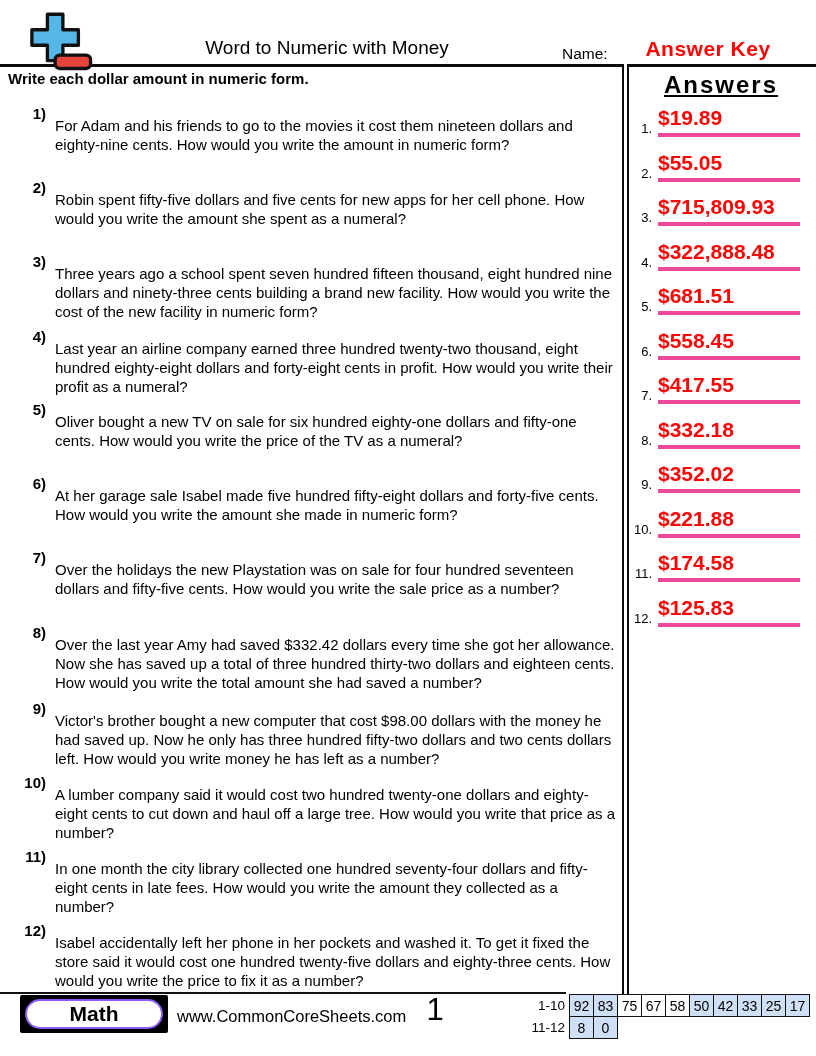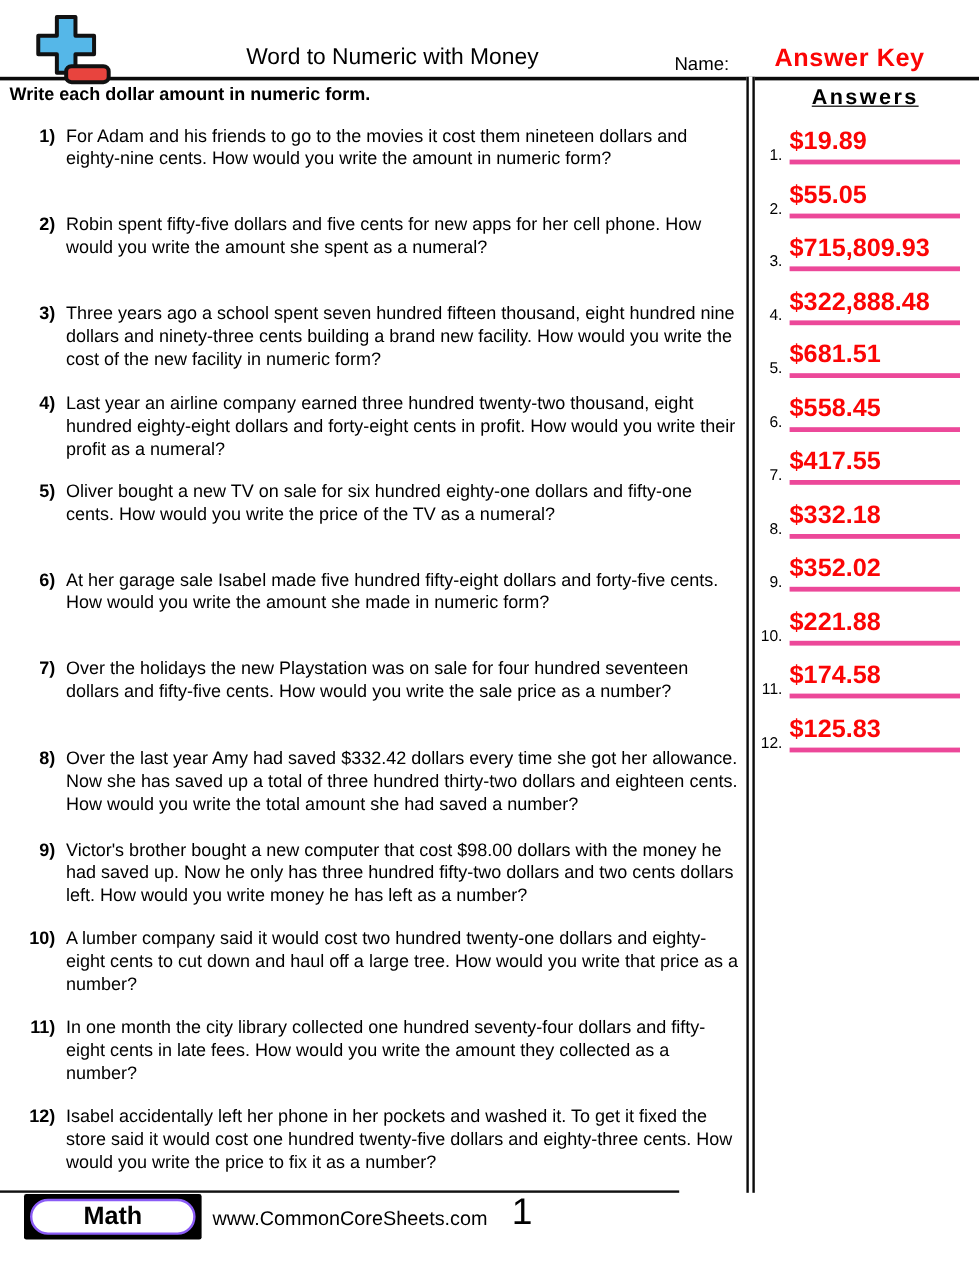--- a/index.html
+++ b/index.html
@@ -15,30 +15,30 @@
     font-size:21px;font-weight:bold;color:#fb0505;letter-spacing:.5px;}
   .header-rule{position:absolute;left:0;top:64px;width:816px;height:3px;background:#0b0b0b;}
   .instruction{position:absolute;left:8px;top:70px;font-size:15px;font-weight:bold;}
   
   .divider{position:absolute;left:622px;top:64px;height:930px;width:3px;
     border-left:2px solid #0b0b0b;border-right:2px solid #0b0b0b;background:#fff;}
   
   .problems{position:absolute;left:0;top:0;width:622px;height:994px;}
   .problem{position:absolute;left:10px;width:612px;display:flex;font-size:15px;line-height:19px;}
   .problem .pnum{flex:0 0 36px;text-align:right;margin-right:9px;font-weight:bold;}
-  .problem .ptext{flex:1;padding-right:2px;}
+  .problem .ptext{flex:1;padding-right:2px;margin-top:12px;}
   .problem:nth-child(1){top:104px}.problem:nth-child(2){top:178px}
   .problem:nth-child(3){top:252px}.problem:nth-child(4){top:327px}
   .problem:nth-child(5){top:400px}.problem:nth-child(6){top:474px}
   .problem:nth-child(7){top:548px}.problem:nth-child(8){top:623px}
   .problem:nth-child(9){top:699px}.problem:nth-child(10){top:773px}
   .problem:nth-child(11){top:847px}.problem:nth-child(12){top:921px}
   
   .answers-header{position:absolute;left:630px;top:71px;width:182px;text-align:center;
-    font-size:18px;font-weight:bold;letter-spacing:2px;text-decoration:underline;}
+    font-size:24px;font-weight:bold;letter-spacing:2px;text-decoration:underline;}
   .answer{position:absolute;left:628px;width:184px;height:30px;}
   .answer .anum{position:absolute;left:0;bottom:1px;width:24px;text-align:right;font-size:13px;}
   .answer .aval{position:absolute;left:30px;bottom:0;width:142px;border-bottom:4px solid #ec4899;
     text-align:left;font-size:21px;font-weight:bold;color:#fb0505;padding-bottom:3px;}
   .answer:nth-of-type(1){top:107px}.answer:nth-of-type(2){top:152px}
   .answer:nth-of-type(3){top:196px}.answer:nth-of-type(4){top:241px}
   .answer:nth-of-type(5){top:285px}.answer:nth-of-type(6){top:330px}
   .answer:nth-of-type(7){top:374px}.answer:nth-of-type(8){top:419px}
   .answer:nth-of-type(9){top:463px}.answer:nth-of-type(10){top:508px}
   .answer:nth-of-type(11){top:552px}.answer:nth-of-type(12){top:597px}
@@ -177,14 +177,36 @@
     </div>
   </div>
 
   <div class="footer-rule"></div>
   <div class="math-box">
     <div class="math-pill">Math</div>
   </div>
   <div class="website">www.CommonCoreSheets.com</div>
   <div class="page-num">1</div>
 
+  <table class="score-grid">
+    <tbody>
+        <tr>
+      <td class="glabel">1-10</td>
+      <td class="shaded">92</td>
+      <td class="shaded">83</td>
+      <td>75</td>
+      <td>67</td>
+      <td>58</td>
+      <td class="shaded">50</td>
+      <td class="shaded">42</td>
+      <td class="shaded">33</td>
+      <td class="shaded">25</td>
+      <td class="shaded">17</td>
+    </tr>
+    <tr>
+      <td class="glabel">11-12</td>
+      <td class="shaded">8</td>
+      <td class="shaded">0</td>
+    </tr>
+  </tbody>
+    </table>
 
 </div>
 
 </body></html>

